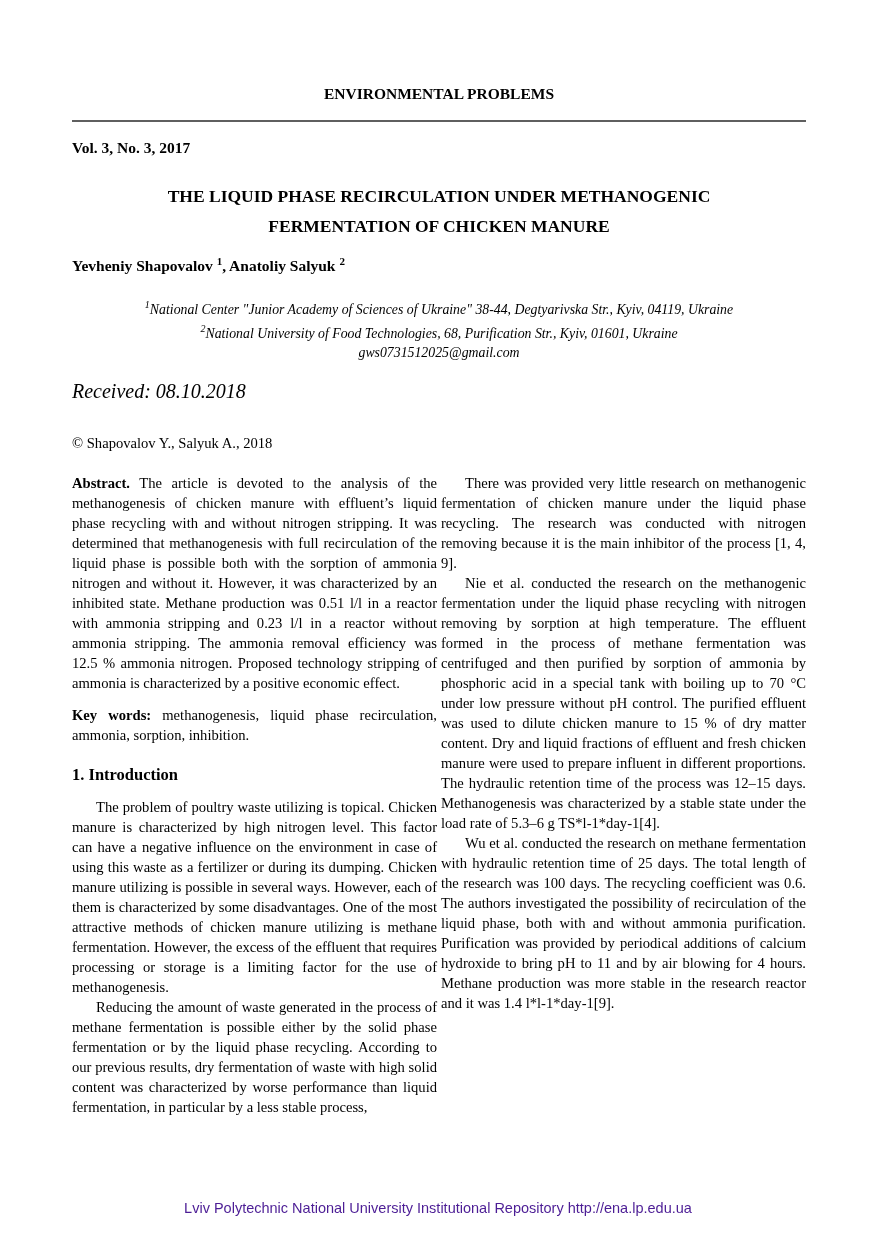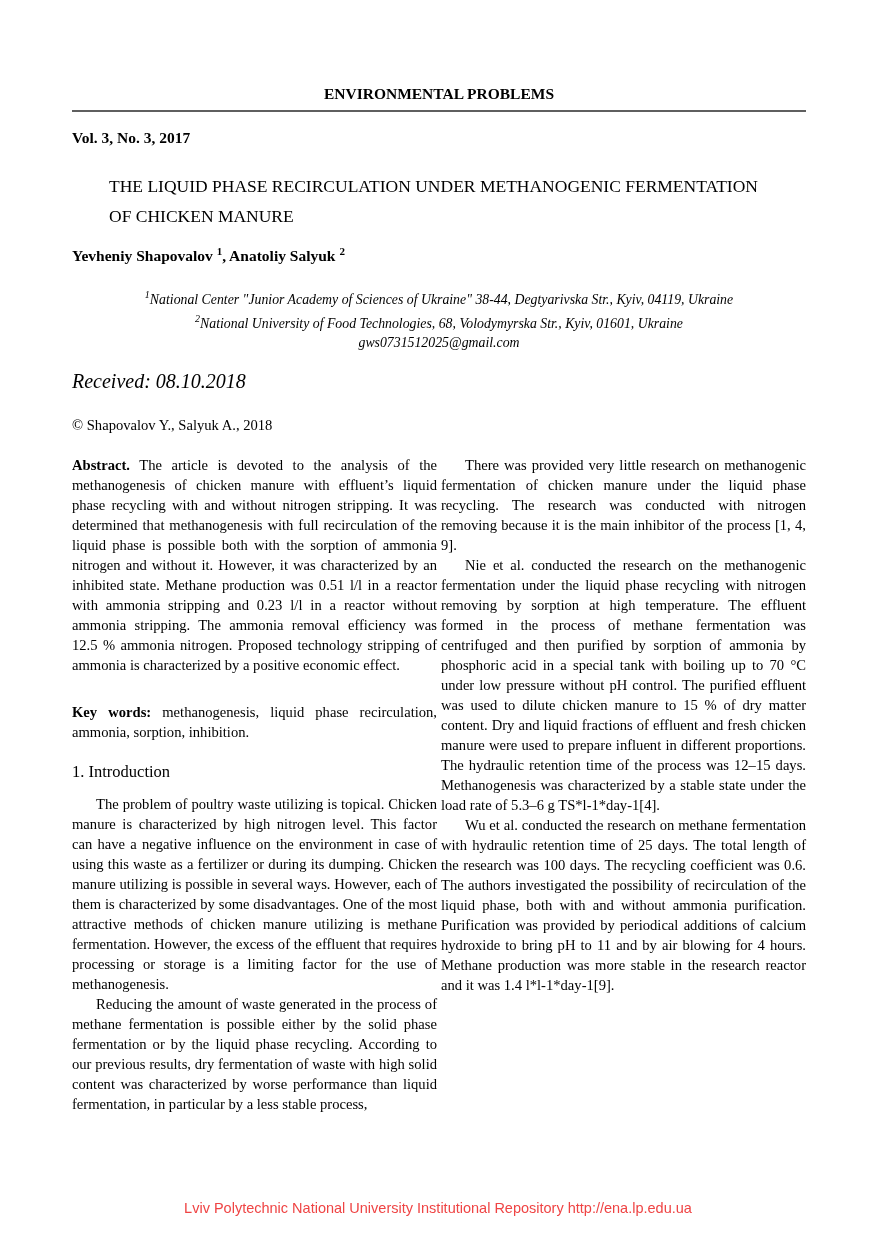--- a/index.html
+++ b/index.html
@@ -14,34 +14,34 @@
   }
   .content { margin: 0 70px 0 72px; }
 
   .journal-header {
     padding-top: 84px;
     text-align: center;
     font-weight: bold;
     font-size: 15.5px;
     line-height: 20px;
     border-bottom: 2px solid #5f5f5f;
-    padding-bottom: 6px;
+    padding-bottom: 16px;
   }
 
   .vol-line {
     margin-top: 17px;
     font-weight: bold;
     font-size: 15.5px;
   }
 
   .article-title {
     margin: 24px auto 0 auto;
     max-width: 660px;
-    text-align: left;
-    font-weight: normal;
+    text-align: center;
+    font-weight: bold;
     font-size: 17.5px;
     line-height: 30px;
   }
 
   .authors {
     margin-top: 14px;
     font-weight: bold;
     font-size: 15.5px;
   }
   .authors sup { font-size: 11px; }
@@ -55,74 +55,74 @@
   }
   .affiliations sup { font-size: 10px; }
 
   .received {
     margin-top: 17px;
     font-style: italic;
     font-size: 20px;
   }
 
   .copyright {
-    margin-top: 24px;
+    margin-top: 32px;
     font-size: 14.6px;
   }
 
   .columns {
     margin-top: 21px;
     display: flex;
     gap: 4px;
     font-size: 14.6px;
     line-height: 20px;
     text-align: justify;
   }
   .col { flex: 1 1 0; min-width: 0; }
 
   .para { margin: 0; text-indent: 24px; }
   .para.no-indent { text-indent: 0; }
-  .keywords { margin-top: 27px; }
+  .keywords { margin-top: 12px; }
 
   .section-heading {
     margin: 20px 0 12px 0;
-    font-weight: normal;
+    font-weight: bold;
     font-size: 16.5px;
   }
 
   .footer {
     position: absolute;
     left: 0;
     right: 0;
     bottom: 24px;
     text-align: center;
     font-family: "Liberation Sans", sans-serif;
     font-size: 14.5px;
-    color: #ef4444;
+    color: #4c1d95;
   }
 </style>
 </head>
 <body>
 
 <div class="page">
   <div class="content">
 
     <div class="journal-header">
       <span>ENVIRONMENTAL PROBLEMS</span>
     </div>
 
     <div class="vol-line">Vol. 3, No. 3, 2017</div>
 
     <div class="article-title">THE LIQUID PHASE RECIRCULATION UNDER METHANOGENIC FERMENTATION OF CHICKEN MANURE</div>
 
     <div class="authors"><span>Yevheniy Shapovalov</span> <sup>1</sup><span>, </span><span>Anatoliy Salyuk</span> <sup>2</sup></div>
 
     <div class="affiliations">
       <div><sup>1</sup><span>National Center "Junior Academy of Sciences of Ukraine" 38-44, Degtyarivska Str., Kyiv, 04119, Ukraine</span></div>
-      <div><sup>2</sup><span>National University of Food Technologies, 68, Volodymyrska Str., Kyiv,  01601, Ukraine</span></div>
+      <div><sup>2</sup><span>National University of Food Technologies, 68, Purification Str., Kyiv,  01601, Ukraine</span></div>
       <div>gws0731512025@gmail.com</div>
     </div>
 
     <div class="received">Received: 08.10.2018</div>
 
     <div class="copyright">© Shapovalov Y., Salyuk A., 2018</div>
 
     <div class="columns">
 
       <div class="col">

